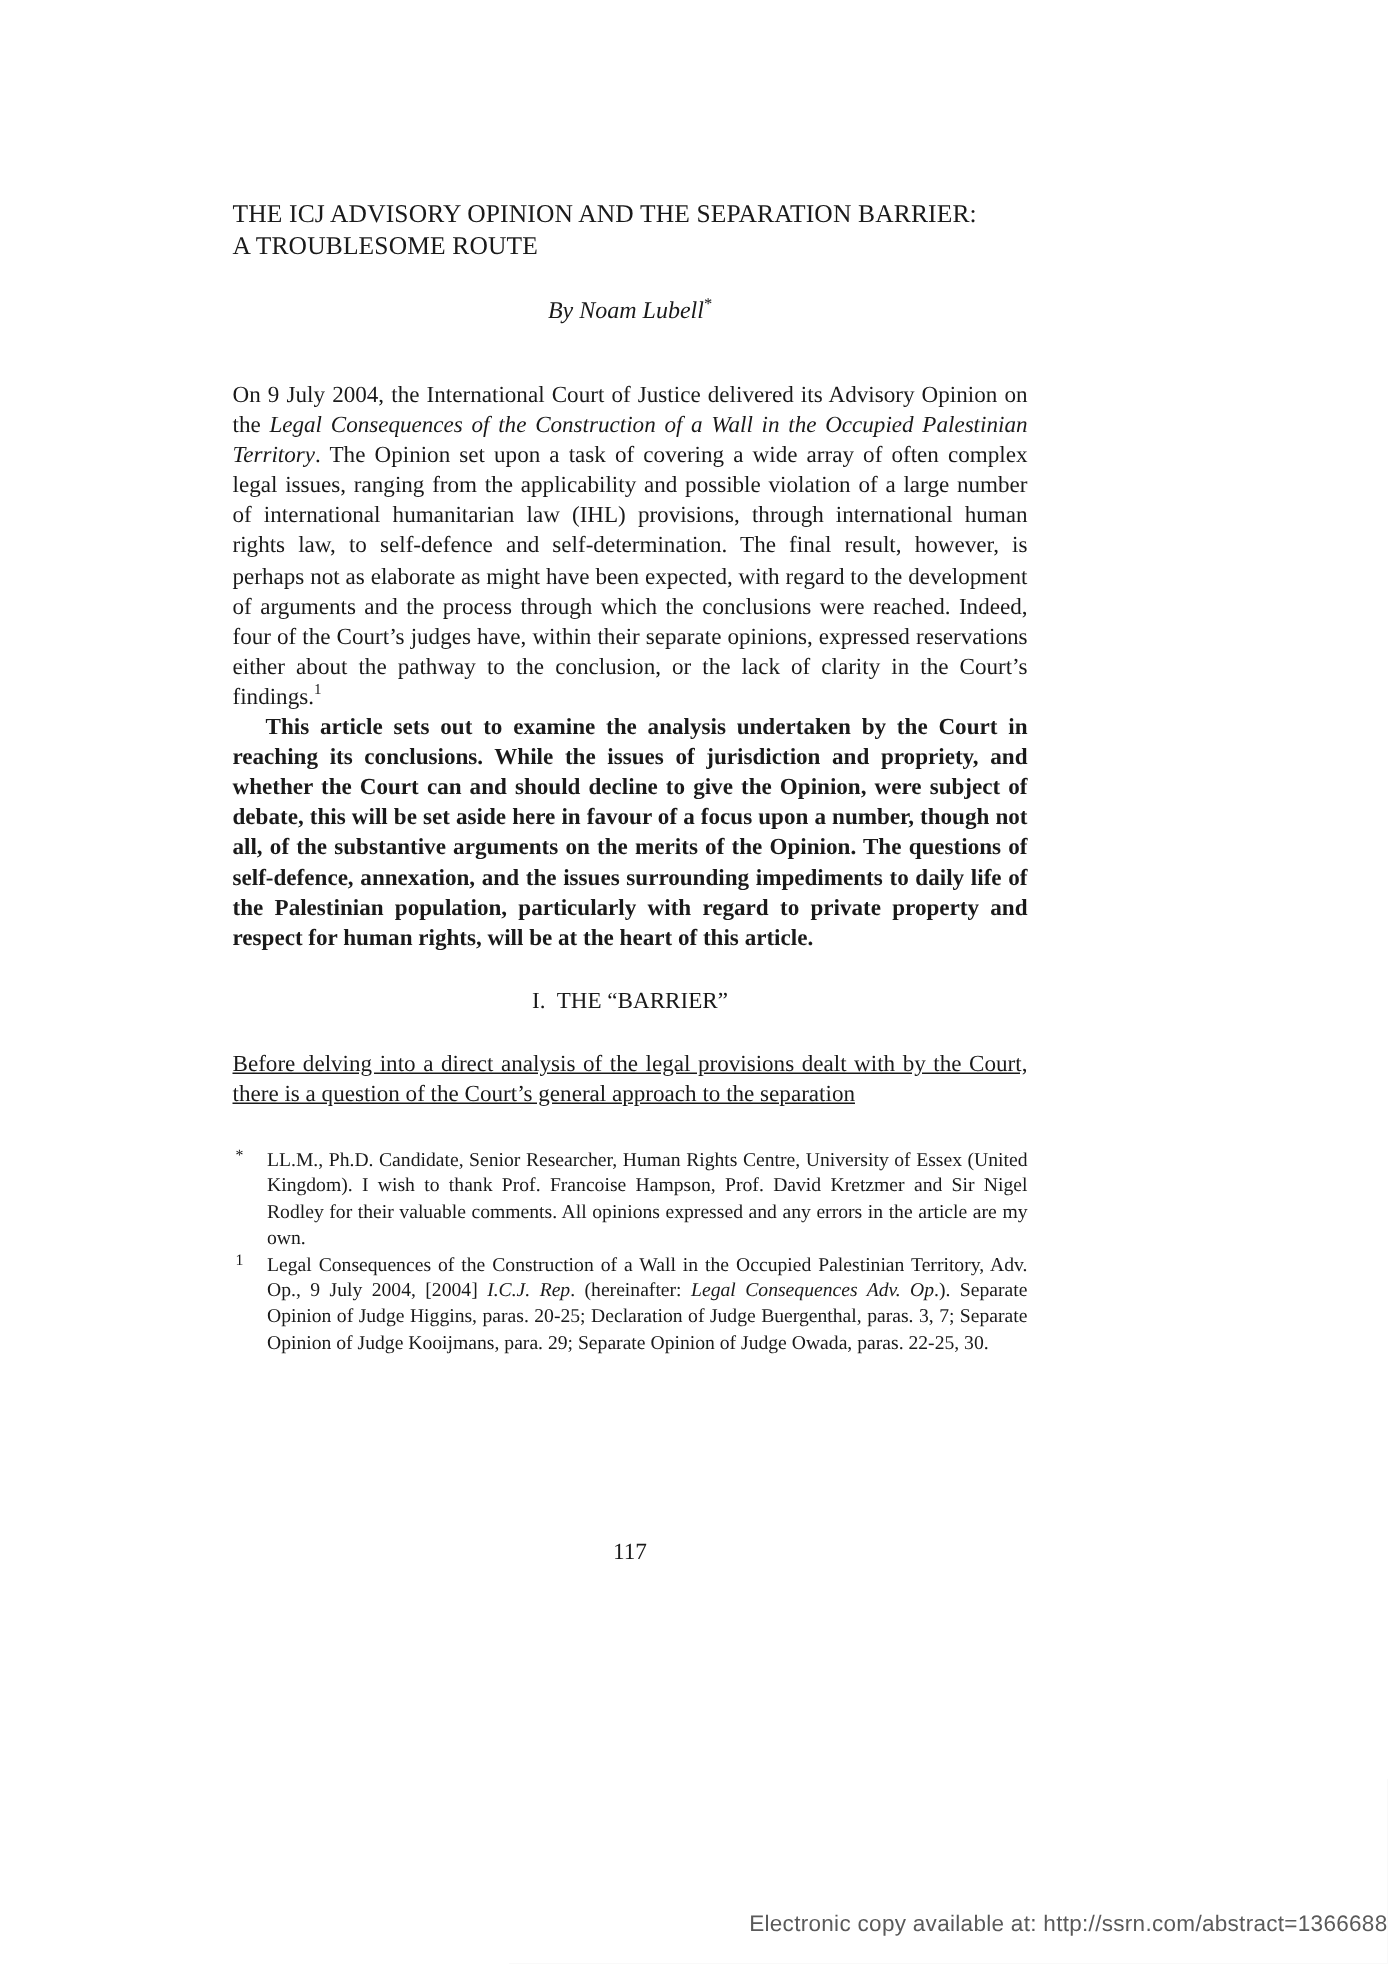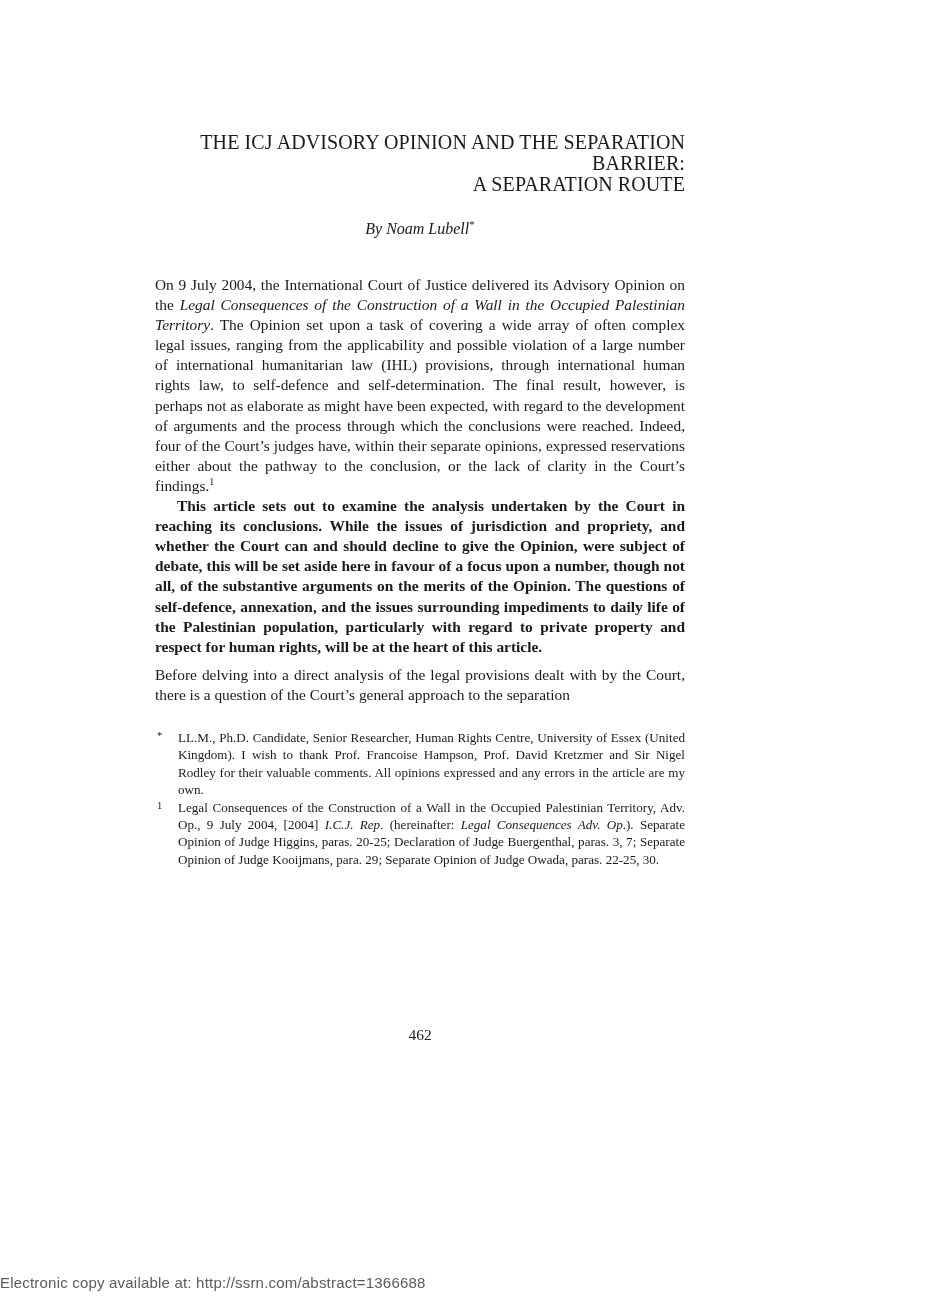--- a/index.html
+++ b/index.html
@@ -16,24 +16,24 @@
   .textblock {
     position: absolute;
     left: 155px;
     top: 0;
     width: 530px;
     color: #1a1a1a;
   }
   .title {
     margin: 0;
     padding-top: 132px;
-    font-size: 20px;
+    font-size: 17px;
     line-height: 21px;
     font-weight: normal;
-    text-align: right;
+    text-align: left;
     letter-spacing: 0.1px;
   }
   .byline {
     margin-top: 23px;
     text-align: center;
     font-size: 16px;
     line-height: 21px;
     font-style: italic;
   }
   .byline sup {
@@ -57,21 +57,21 @@
     line-height: 0;
     vertical-align: super;
   }
   .section-heading {
     margin: 22px 0 0 0;
     text-align: center;
     font-size: 15.4px;
     line-height: 20px;
     font-weight: normal;
   }
-  .after-heading { margin-top: 8px; }
+  .after-heading { margin-top: 22px; text-decoration: underline; }
   .footnotes {
     margin-top: 24px;
     font-size: 13.1px;
     line-height: 17.4px;
   }
   .footnote {
     position: relative;
     padding-left: 23px;
     text-align: justify;
     text-align-last: left;
@@ -90,59 +90,60 @@
     width: 530px;
     text-align: center;
     font-size: 15.5px;
     color: #1a1a1a;
   }
   .footer-stamp {
     position: absolute;
     top: 1274px;
     left: 0;
     width: 925px;
-    text-align: left;
+    text-align: right;
     font-family: "Liberation Sans", sans-serif;
     font-size: 15px;
     color: #5a5a5a;
     letter-spacing: 0.2px;
   }
 </style>
 </head>
 <body>
 
 <div class="page">
 
   <div class="textblock">
 
     <h1 class="title">
       <span>THE ICJ ADVISORY OPINION AND THE SEPARATION BARRIER:</span><br>
-      <span>A SEPARATION ROUTE</span>
+      <span>A TROUBLESOME ROUTE</span>
     </h1>
 
     <div class="byline"><em>By Noam Lubell</em><sup>*</sup></div>
 
     <div class="body-block">
       <p class="para"><span>On 9 July 2004, the International Court of Justice delivered its Advisory Opinion on the </span><em>Legal Consequences of the Construction of a Wall in the Occupied Palestinian Territory</em><span>. The Opinion set upon a task of covering a wide array of often complex legal issues, ranging from the applicability and possible violation of a large number of international humanitarian law (IHL) provisions, through international human rights law, to self-defence and self-determination. The final result, however, is perhaps not as elaborate as might have been expected, with regard to the development of arguments and the process through which the conclusions were reached. Indeed, four of the Court’s judges have, within their separate opinions, expressed reservations either about the pathway to the conclusion, or the lack of clarity in the Court’s findings.</span><sup>1</sup></p>
       <p class="para indented"><span>This article sets out to examine the analysis undertaken by the Court in reaching its conclusions. While the issues of jurisdiction and propriety, and whether the Court can and should decline to give the Opinion, were subject of debate, this will be set aside here in favour of a focus upon a number, though not all, of the substantive arguments on the merits of the Opinion. The questions of self-defence, annexation, and the issues surrounding impediments to daily life of the Palestinian population, particularly with regard to private property and respect for human rights, will be at the heart of this article.</span></p>
 
+      <h2 class="section-heading">I.&nbsp; THE “BARRIER”</h2>
 
       <p class="para after-heading"><span>Before delving into a direct analysis of the legal provisions dealt with by the Court, there is a question of the Court’s general approach to the separation</span></p>
 
       <div class="footnotes">
         <div class="footnote">
           <span class="fn-marker">*</span>
           <span class="fn-text"><span>LL.M., Ph.D. Candidate, Senior Researcher, Human Rights Centre, University of Essex (United Kingdom). I wish to thank Prof. Francoise Hampson, Prof. David Kretzmer and Sir Nigel Rodley for their valuable comments. All opinions expressed and any errors in the article are my own.</span></span>
         </div>
         <div class="footnote">
           <span class="fn-marker">1</span>
           <span class="fn-text"><span>Legal Consequences of the Construction of a Wall in the Occupied Palestinian Territory, Adv. Op., 9 July 2004, [2004] </span><em>I.C.J. Rep</em><span>. (hereinafter: </span><em>Legal Consequences Adv. Op</em><span>.). Separate Opinion of Judge Higgins, paras. 20-25; Declaration of Judge Buergenthal, paras. 3, 7; Separate Opinion of Judge Kooijmans, para. 29; Separate Opinion of Judge Owada, paras. 22-25, 30.</span></span>
         </div>
       </div>
     </div>
 
   </div>
 
-  <div class="page-number">462</div>
+  <div class="page-number">117</div>
 
   <div class="footer-stamp">Electronic copy available at: http://ssrn.com/abstract=1366688</div>
 
 </div>
 
 </body></html>

